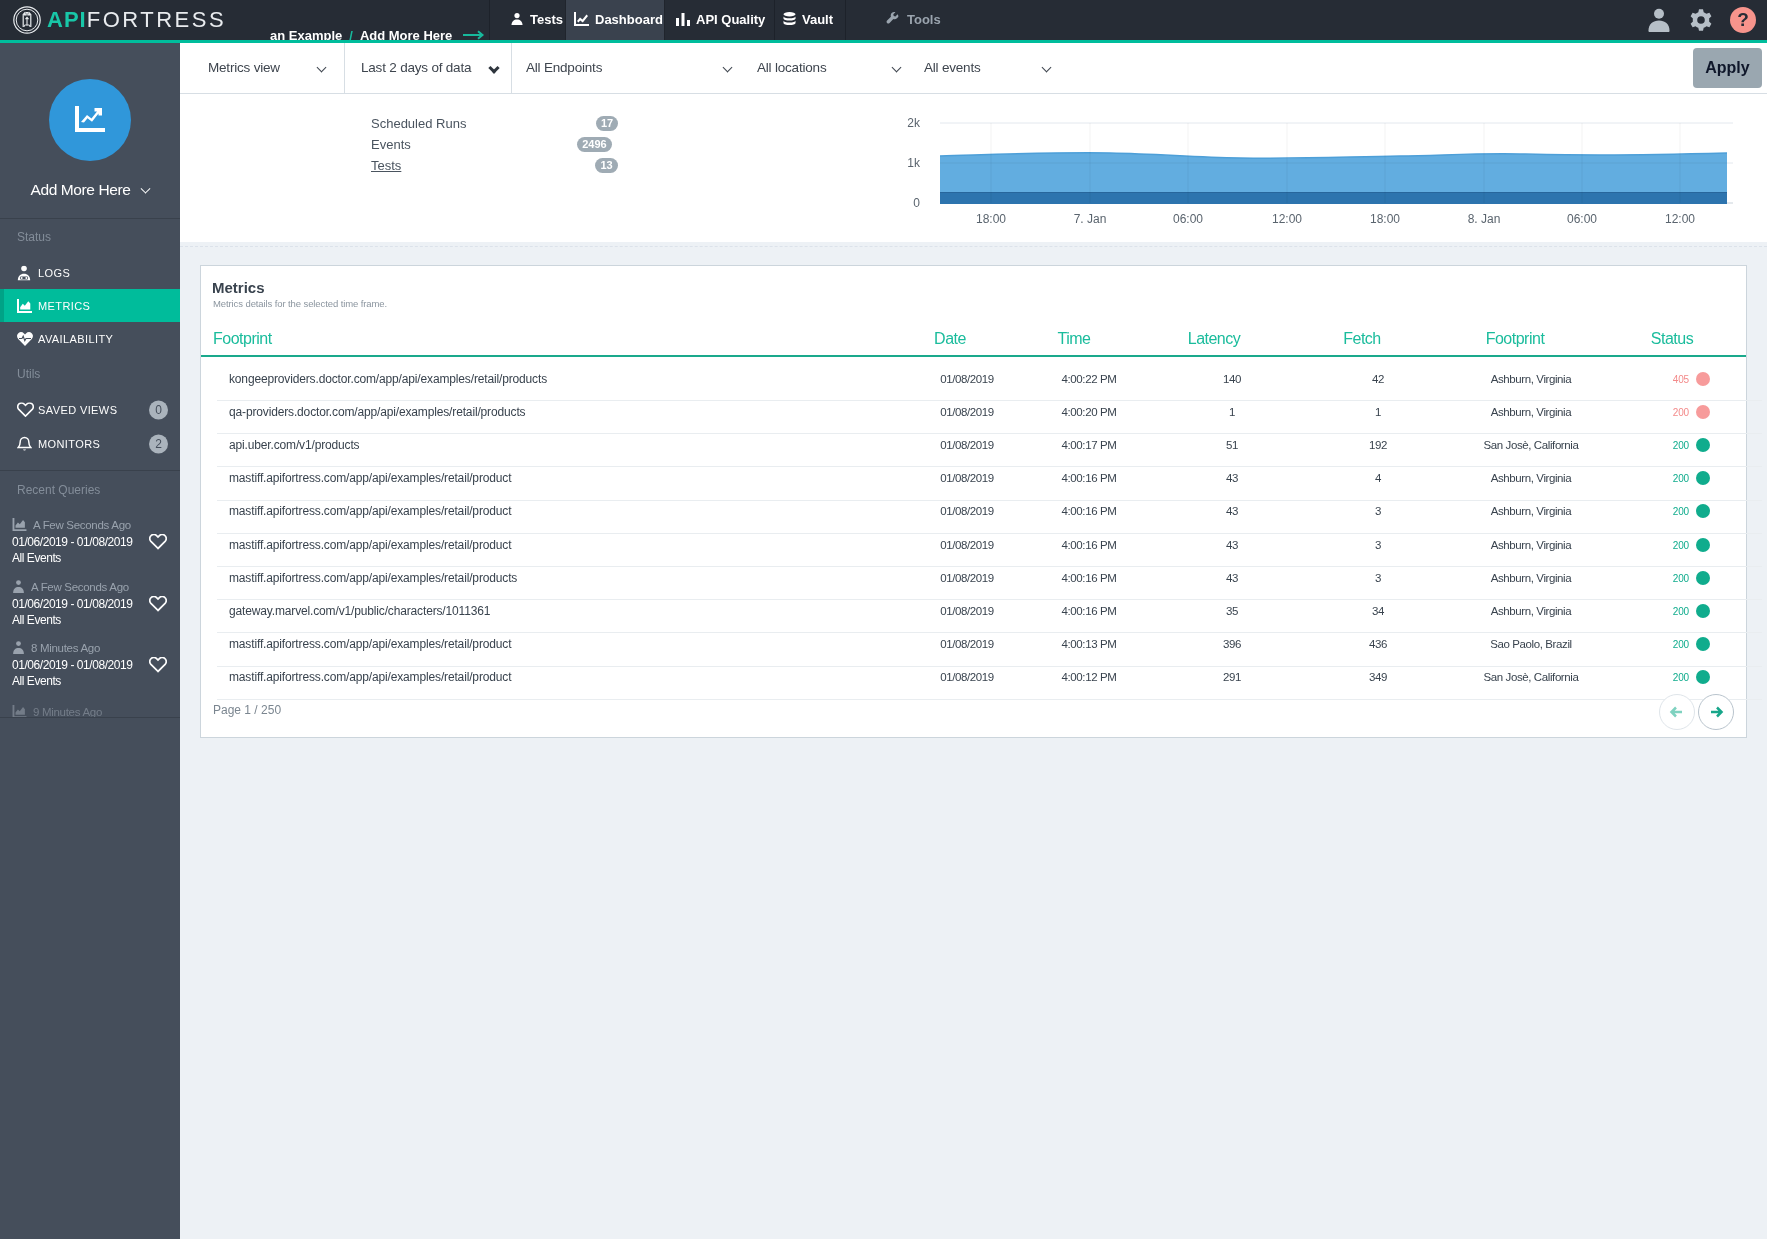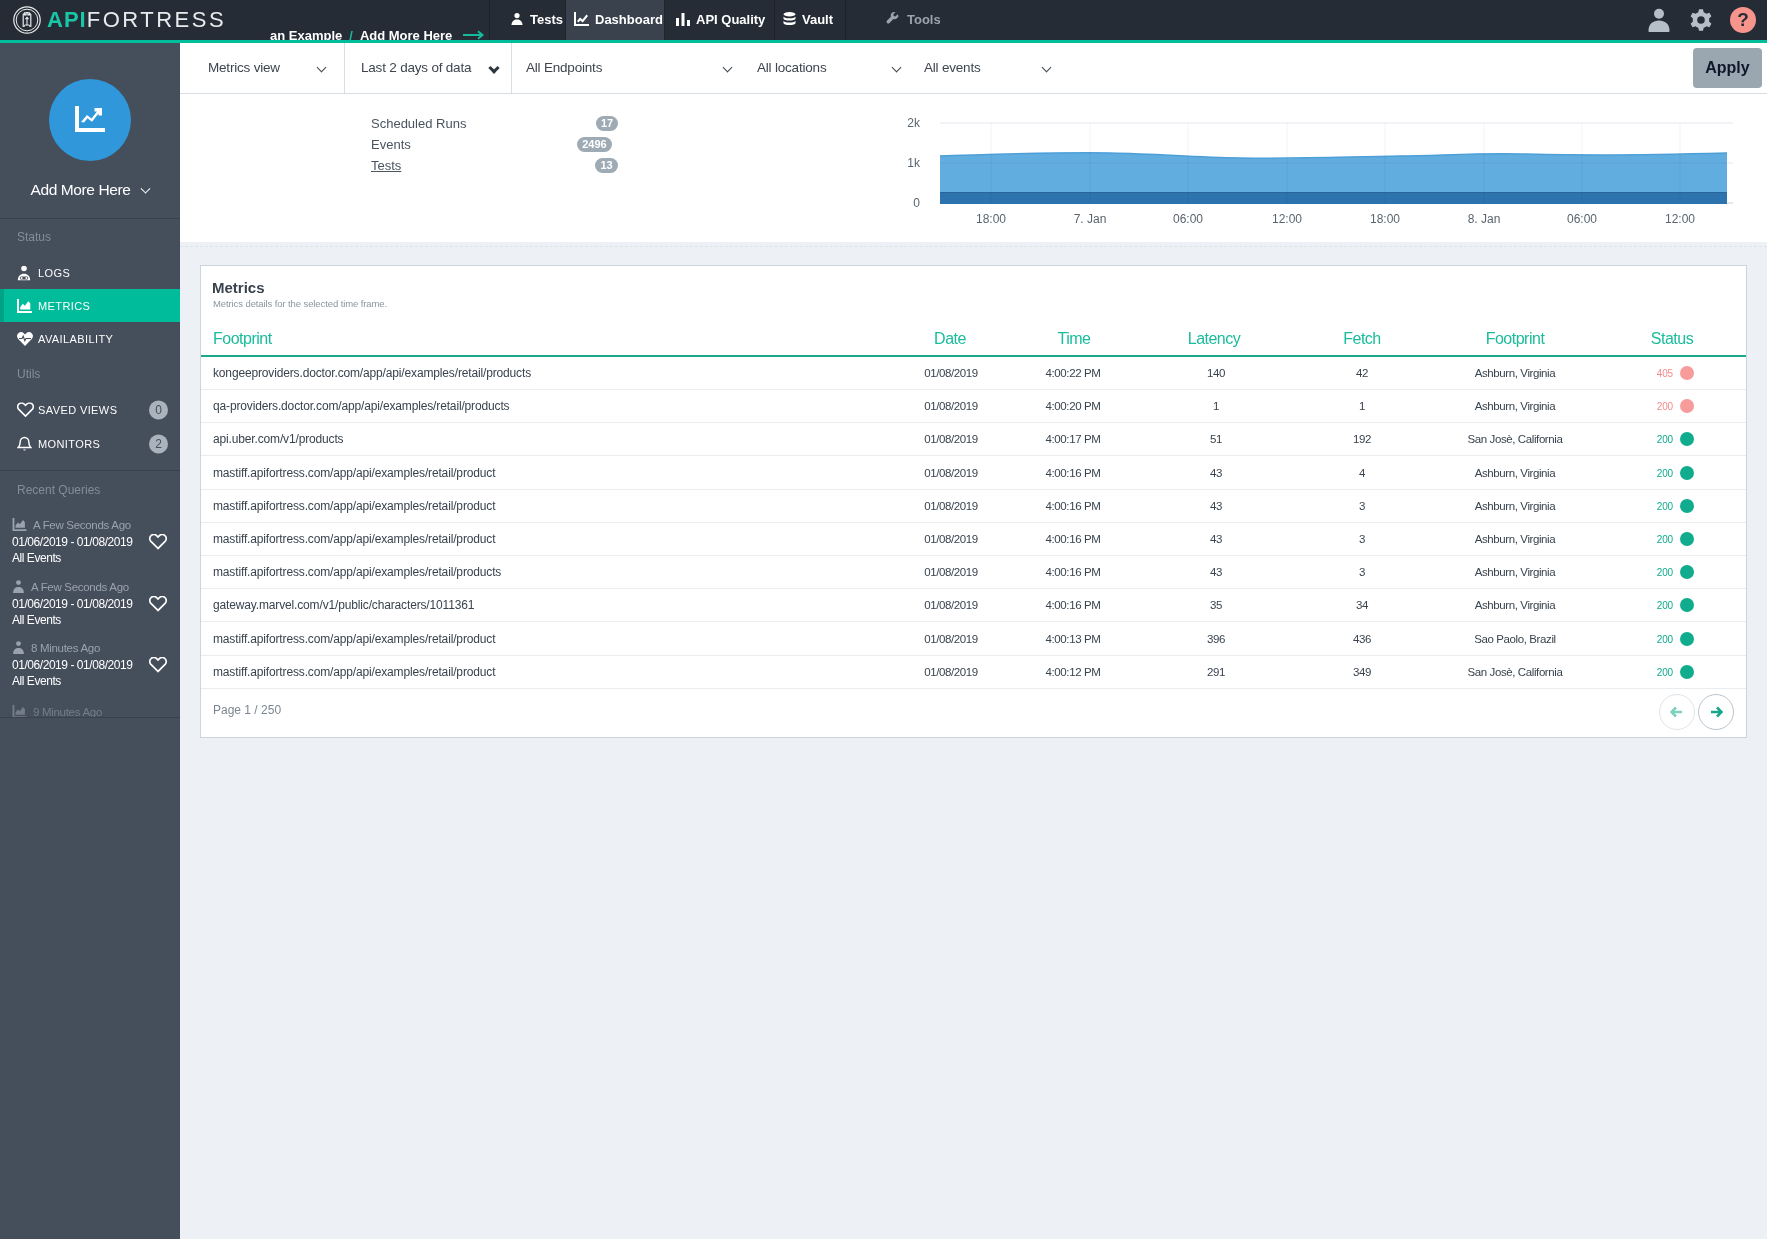--- a/index.html
+++ b/index.html
@@ -53,21 +53,21 @@
 #chartstrip { position:absolute; left:180px; top:94px; width:1587px; height:148px; background:#fff; }
 .sumlabel { position:absolute; left:371px; font-size:13px; color:#4a545f; }
 .sumbadge { position:absolute; font-size:11px; font-weight:bold; color:#fff; background:#9fabb4; border-radius:8px; height:15px; line-height:15px; text-align:center; }
 
 
 #card { position:absolute; left:200px; top:265px; width:1547px; height:473px; background:#fff; border:1px solid #ccd5dc; }
 #card h3 { position:absolute; left:11px; top:13px; font-size:15px; color:#39434e; }
 #card .sub { position:absolute; left:12px; top:32px; font-size:9.5px; letter-spacing:-0.1px; color:#8b959f; }
 .th { position:absolute; top:64px; font-size:16px; letter-spacing:-0.5px; color:#1abc9c; } .th.ctr { transform:translateX(-50%); }
 #theadline { position:absolute; left:0; top:89px; width:1545px; height:2px; background:#1aa98c; }
-.row { position:absolute; left:0; width:1545px; height:33px; border-bottom:1px solid #e9edf0; font-size:12px; letter-spacing:-0.15px; color:#39434e; }
+.row { position:absolute; left:16px; width:1545px; height:44px; border-bottom:1px solid #e9edf0; font-size:12px; letter-spacing:-0.15px; color:#39434e; }
 .row .fp { position:absolute; left:12px; top:50%; transform:translateY(-50%); }
 .row .c { position:absolute; top:50%; transform:translateY(-50%); text-align:center; width:120px; margin-left:-60px; font-size:11.5px; letter-spacing:-0.4px; }
 .row .code { position:absolute; top:50%; transform:translateY(-50%); width:40px; text-align:right; font-size:10px; }
 .row .dot { position:absolute; left:1479px; top:50%; transform:translateY(-50%); width:14px; height:14px; border-radius:50%; }
 .ok { color:#10ac8d; } .okdot { background:#10ac8d; }
 .bad { color:#f38a8a; } .baddot { background:#f79b9b; }
 #pager { position:absolute; left:12px; top:437px; font-size:12px; color:#7b8690; }
 .pbtn { position:absolute; top:428px; width:36px; height:36px; border-radius:50%; background:#fff; }
 </style>
 </head>

